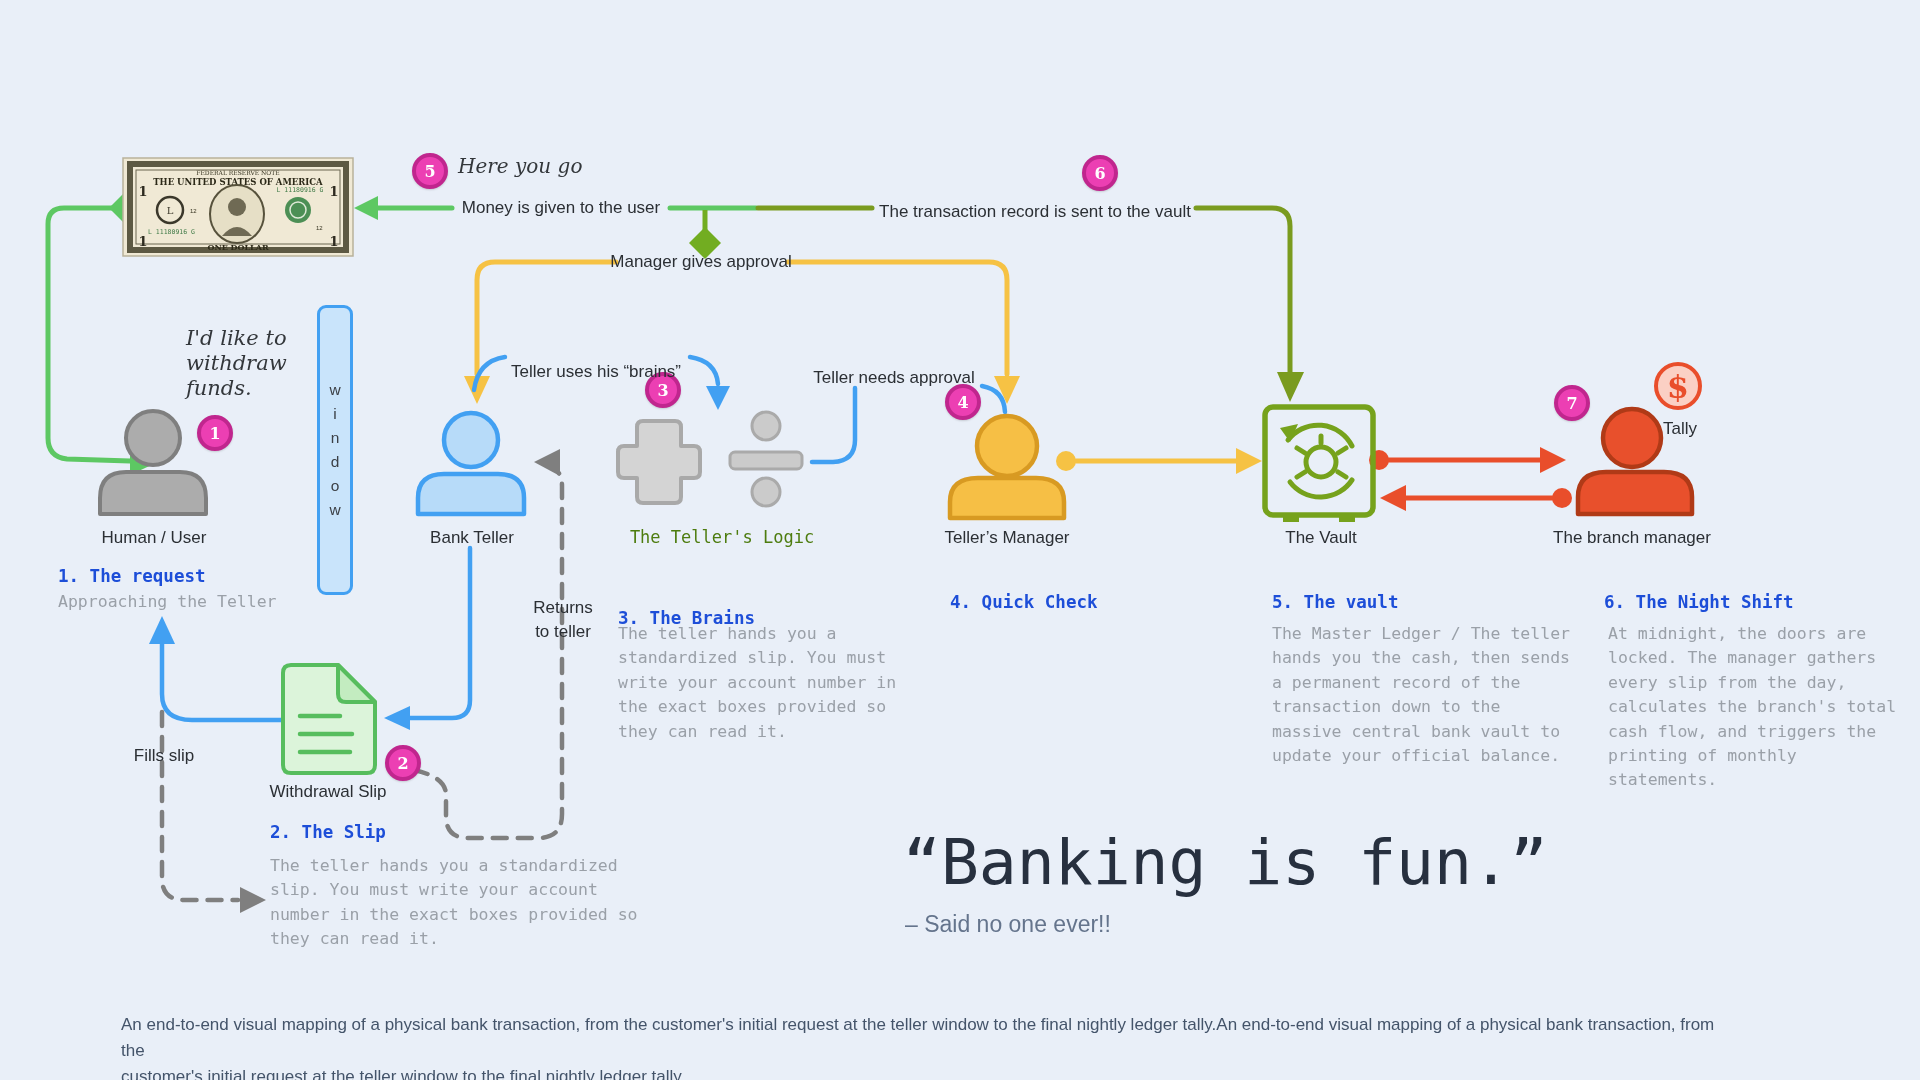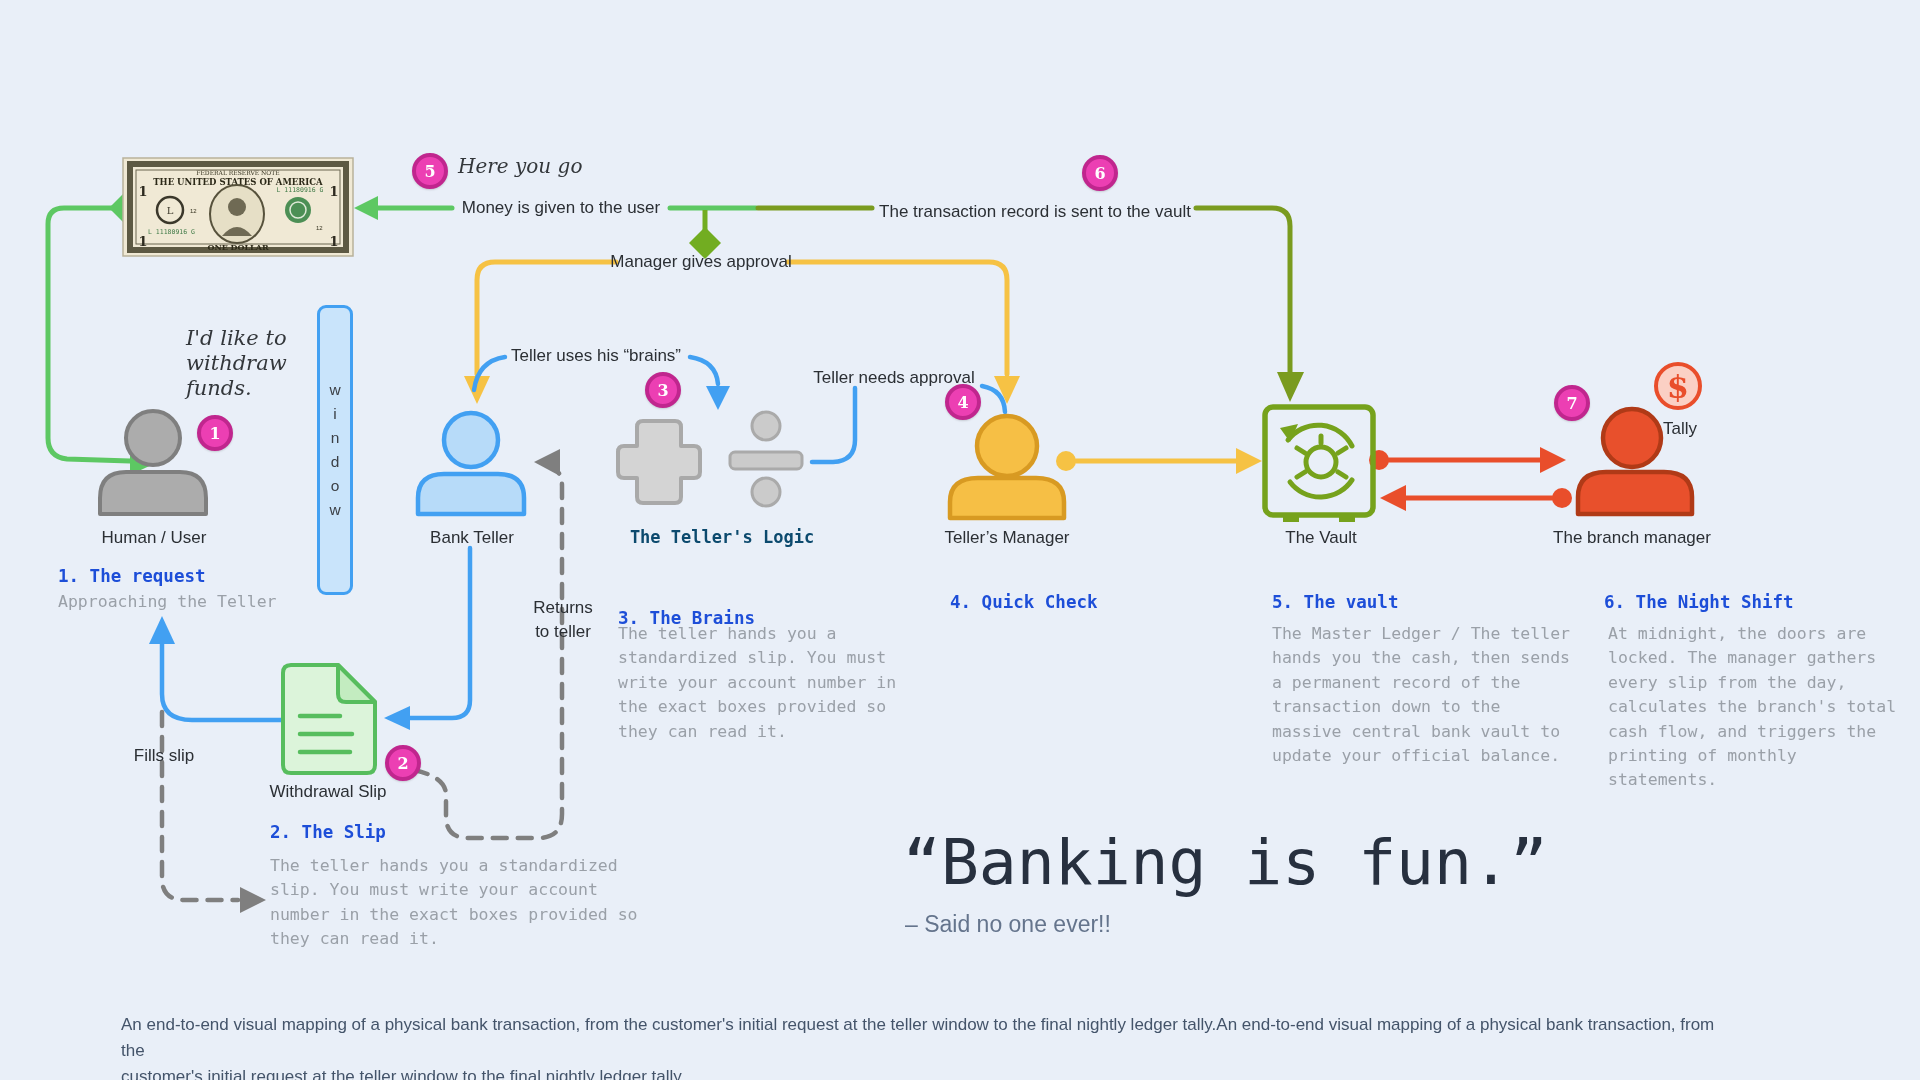--- a/index.html
+++ b/index.html
@@ -209,29 +209,29 @@
   <div class="badge" style="left:1554px;top:385px;">7</div>
 
   <div class="abs hand prelines" style="left:186px;top:326px;font-size:21px;line-height:25px;">I'd like to
 withdraw
 funds.</div>
   <div class="abs hand" style="left:458px;top:154px;font-size:20px;">Here you go</div>
 
   <div class="lbl center" style="left:561px;top:198px;">Money is given to the user</div>
   <div class="lbl center" style="left:1035px;top:202px;">The transaction record is sent to the vault</div>
   <div class="lbl center" style="left:701px;top:252px;">Manager gives approval</div>
-  <div class="lbl center" style="left:596px;top:346px;">Teller uses his “brains”</div>
+  <div class="lbl center" style="left:596px;top:362px;">Teller uses his “brains”</div>
   <div class="lbl center" style="left:894px;top:368px;">Teller needs approval</div>
   <div class="lbl center" style="left:164px;top:746px;">Fills slip</div>
   <div class="lbl center prelines" style="left:563px;top:596px;line-height:24px;white-space:pre-line;">Returns
 to teller</div>
 
   <div class="lbl center" style="left:154px;top:528px;">Human / User</div>
   <div class="lbl center" style="left:472px;top:528px;">Bank Teller</div>
-  <div class="lbl center mono" style="left:722px;top:527px;font-weight:700;color:#0c4a6e;">The Teller's Logic</div>
+  <div class="lbl center mono" style="left:722px;top:527px;font-weight:400;color:#4d7c0f;">The Teller's Logic</div>
   <div class="lbl center" style="left:1007px;top:528px;">Teller’s Manager</div>
   <div class="lbl center" style="left:1321px;top:528px;">The Vault</div>
   <div class="lbl center" style="left:1632px;top:528px;">The branch manager</div>
   <div class="lbl center" style="left:328px;top:782px;">Withdrawal Slip</div>
   <div class="lbl" style="left:1663px;top:419px;">Tally</div>
 
   <div class="step-title" style="left:58px;top:566px;">1. The request</div>
   <div class="step-body" style="left:58px;top:590px;">Approaching the Teller</div>
 
   <div class="step-title" style="left:270px;top:822px;">2. The Slip</div>

